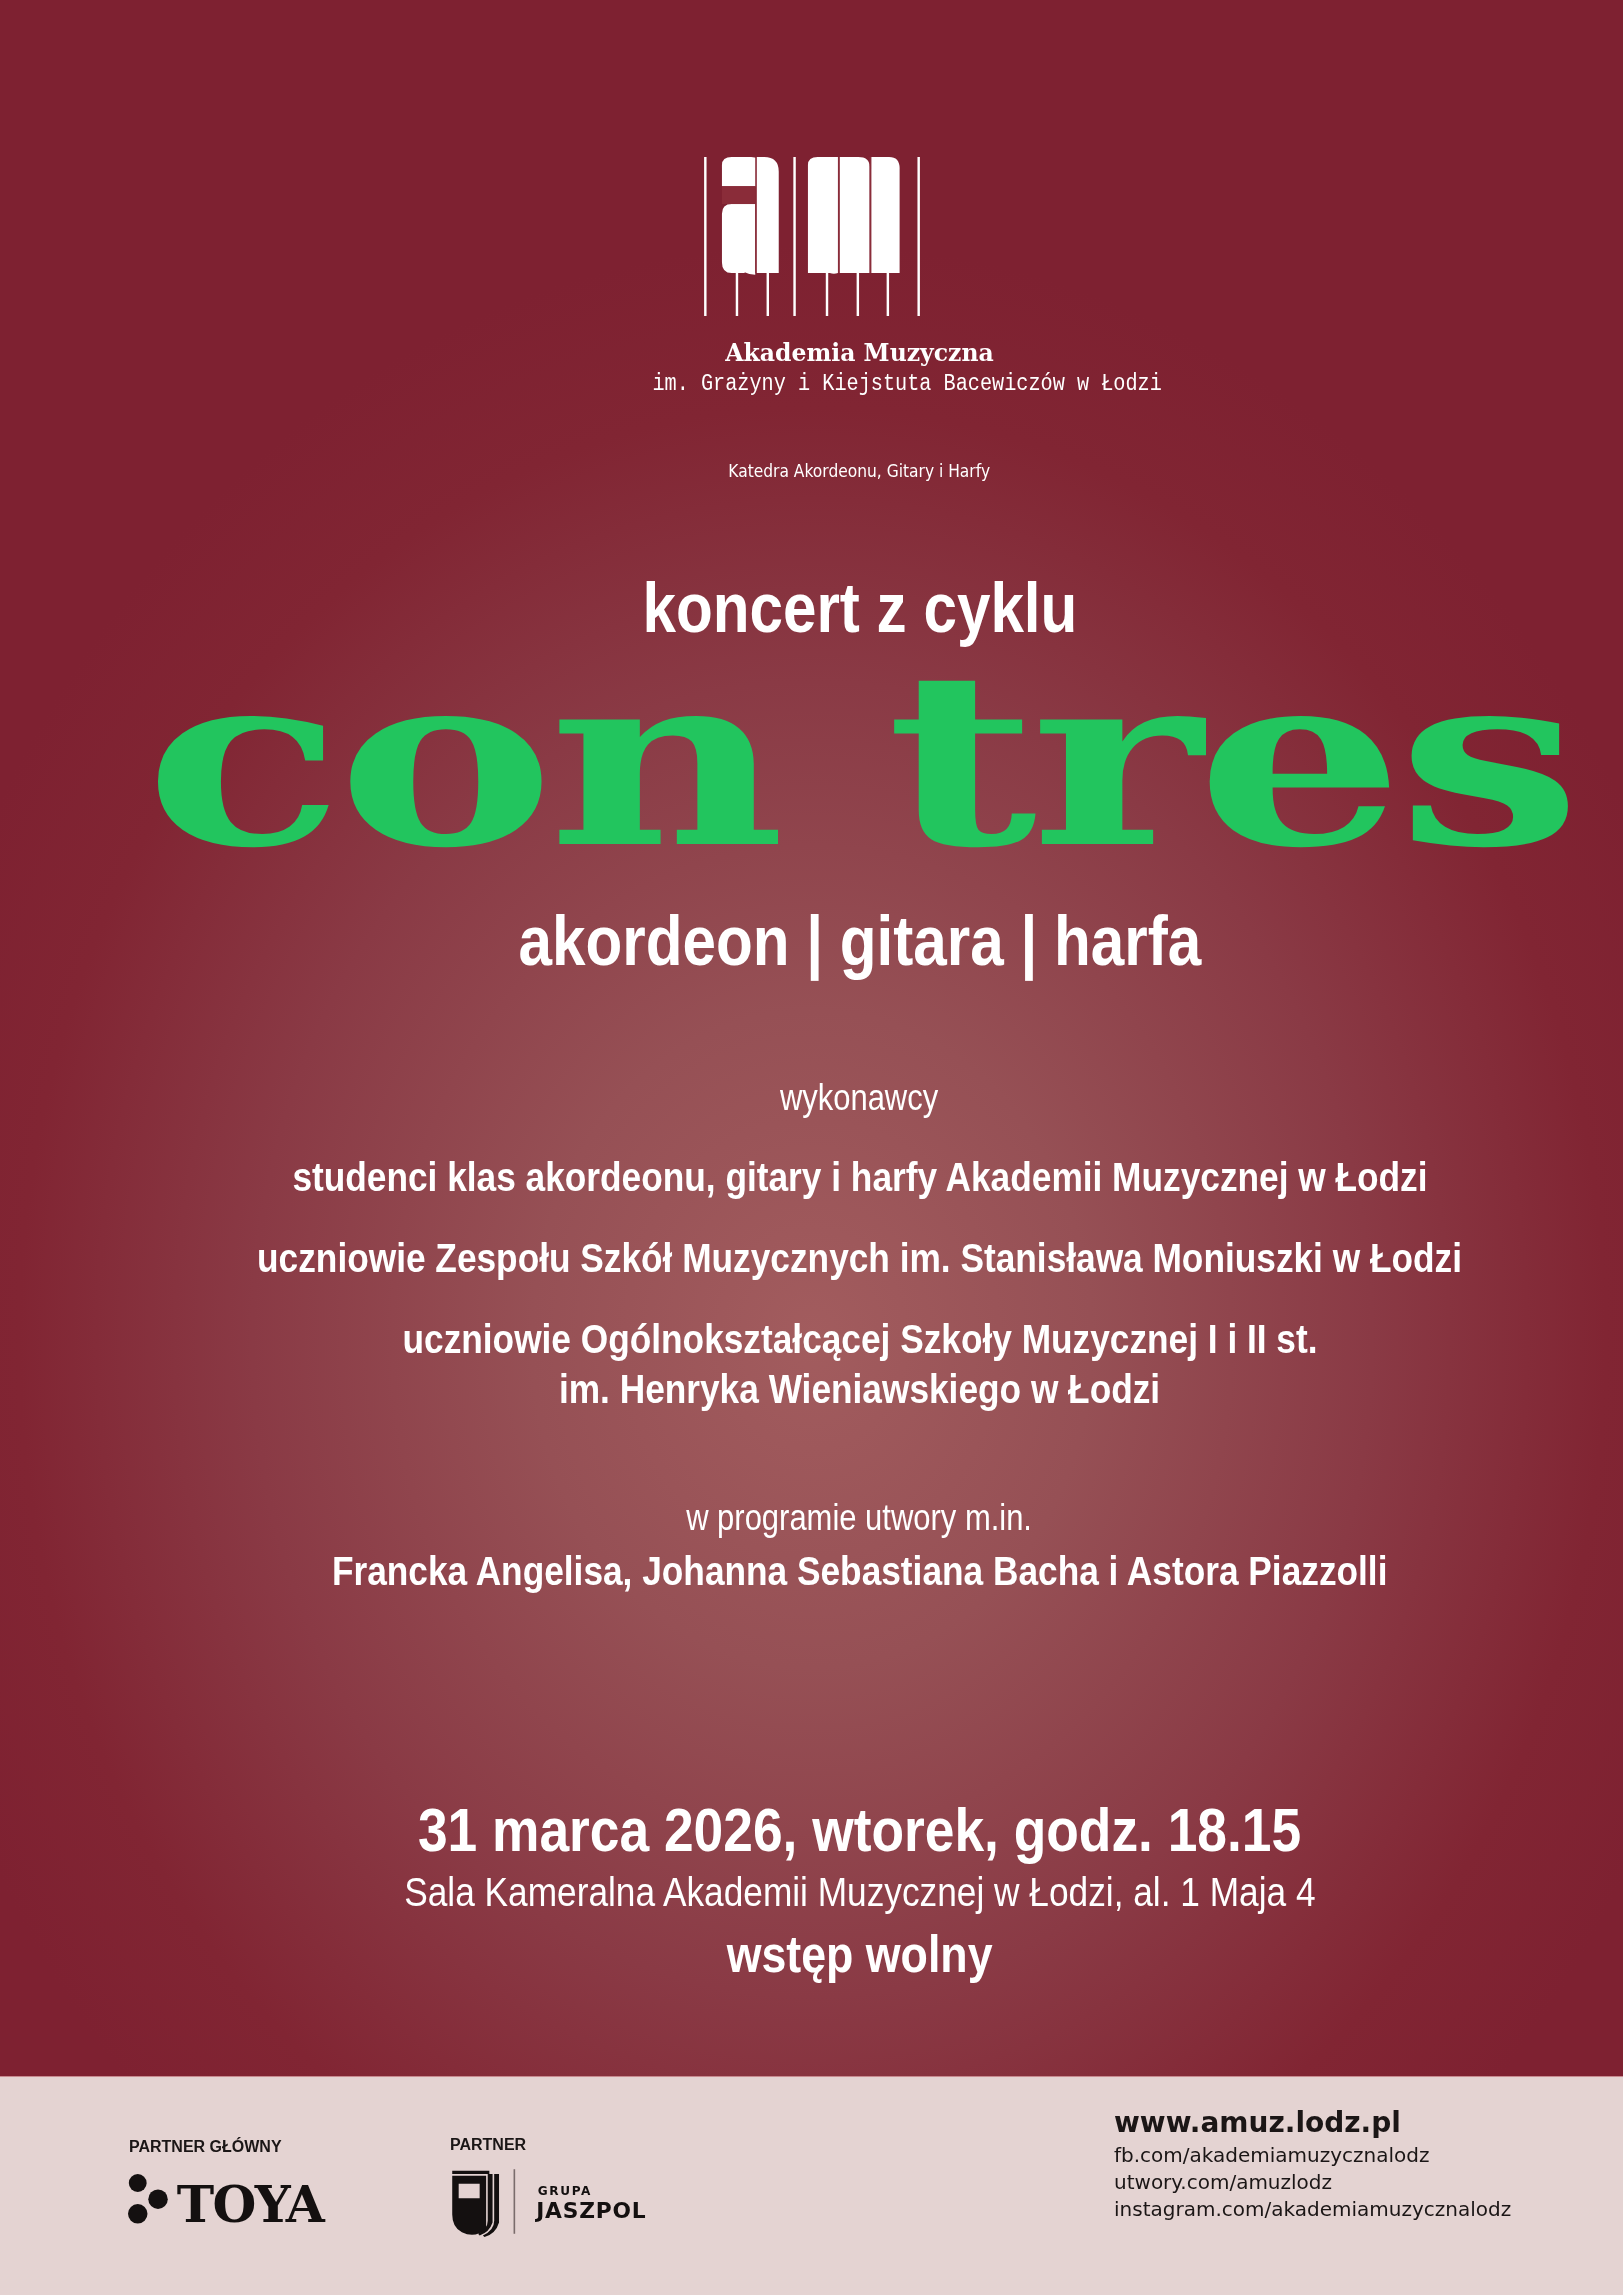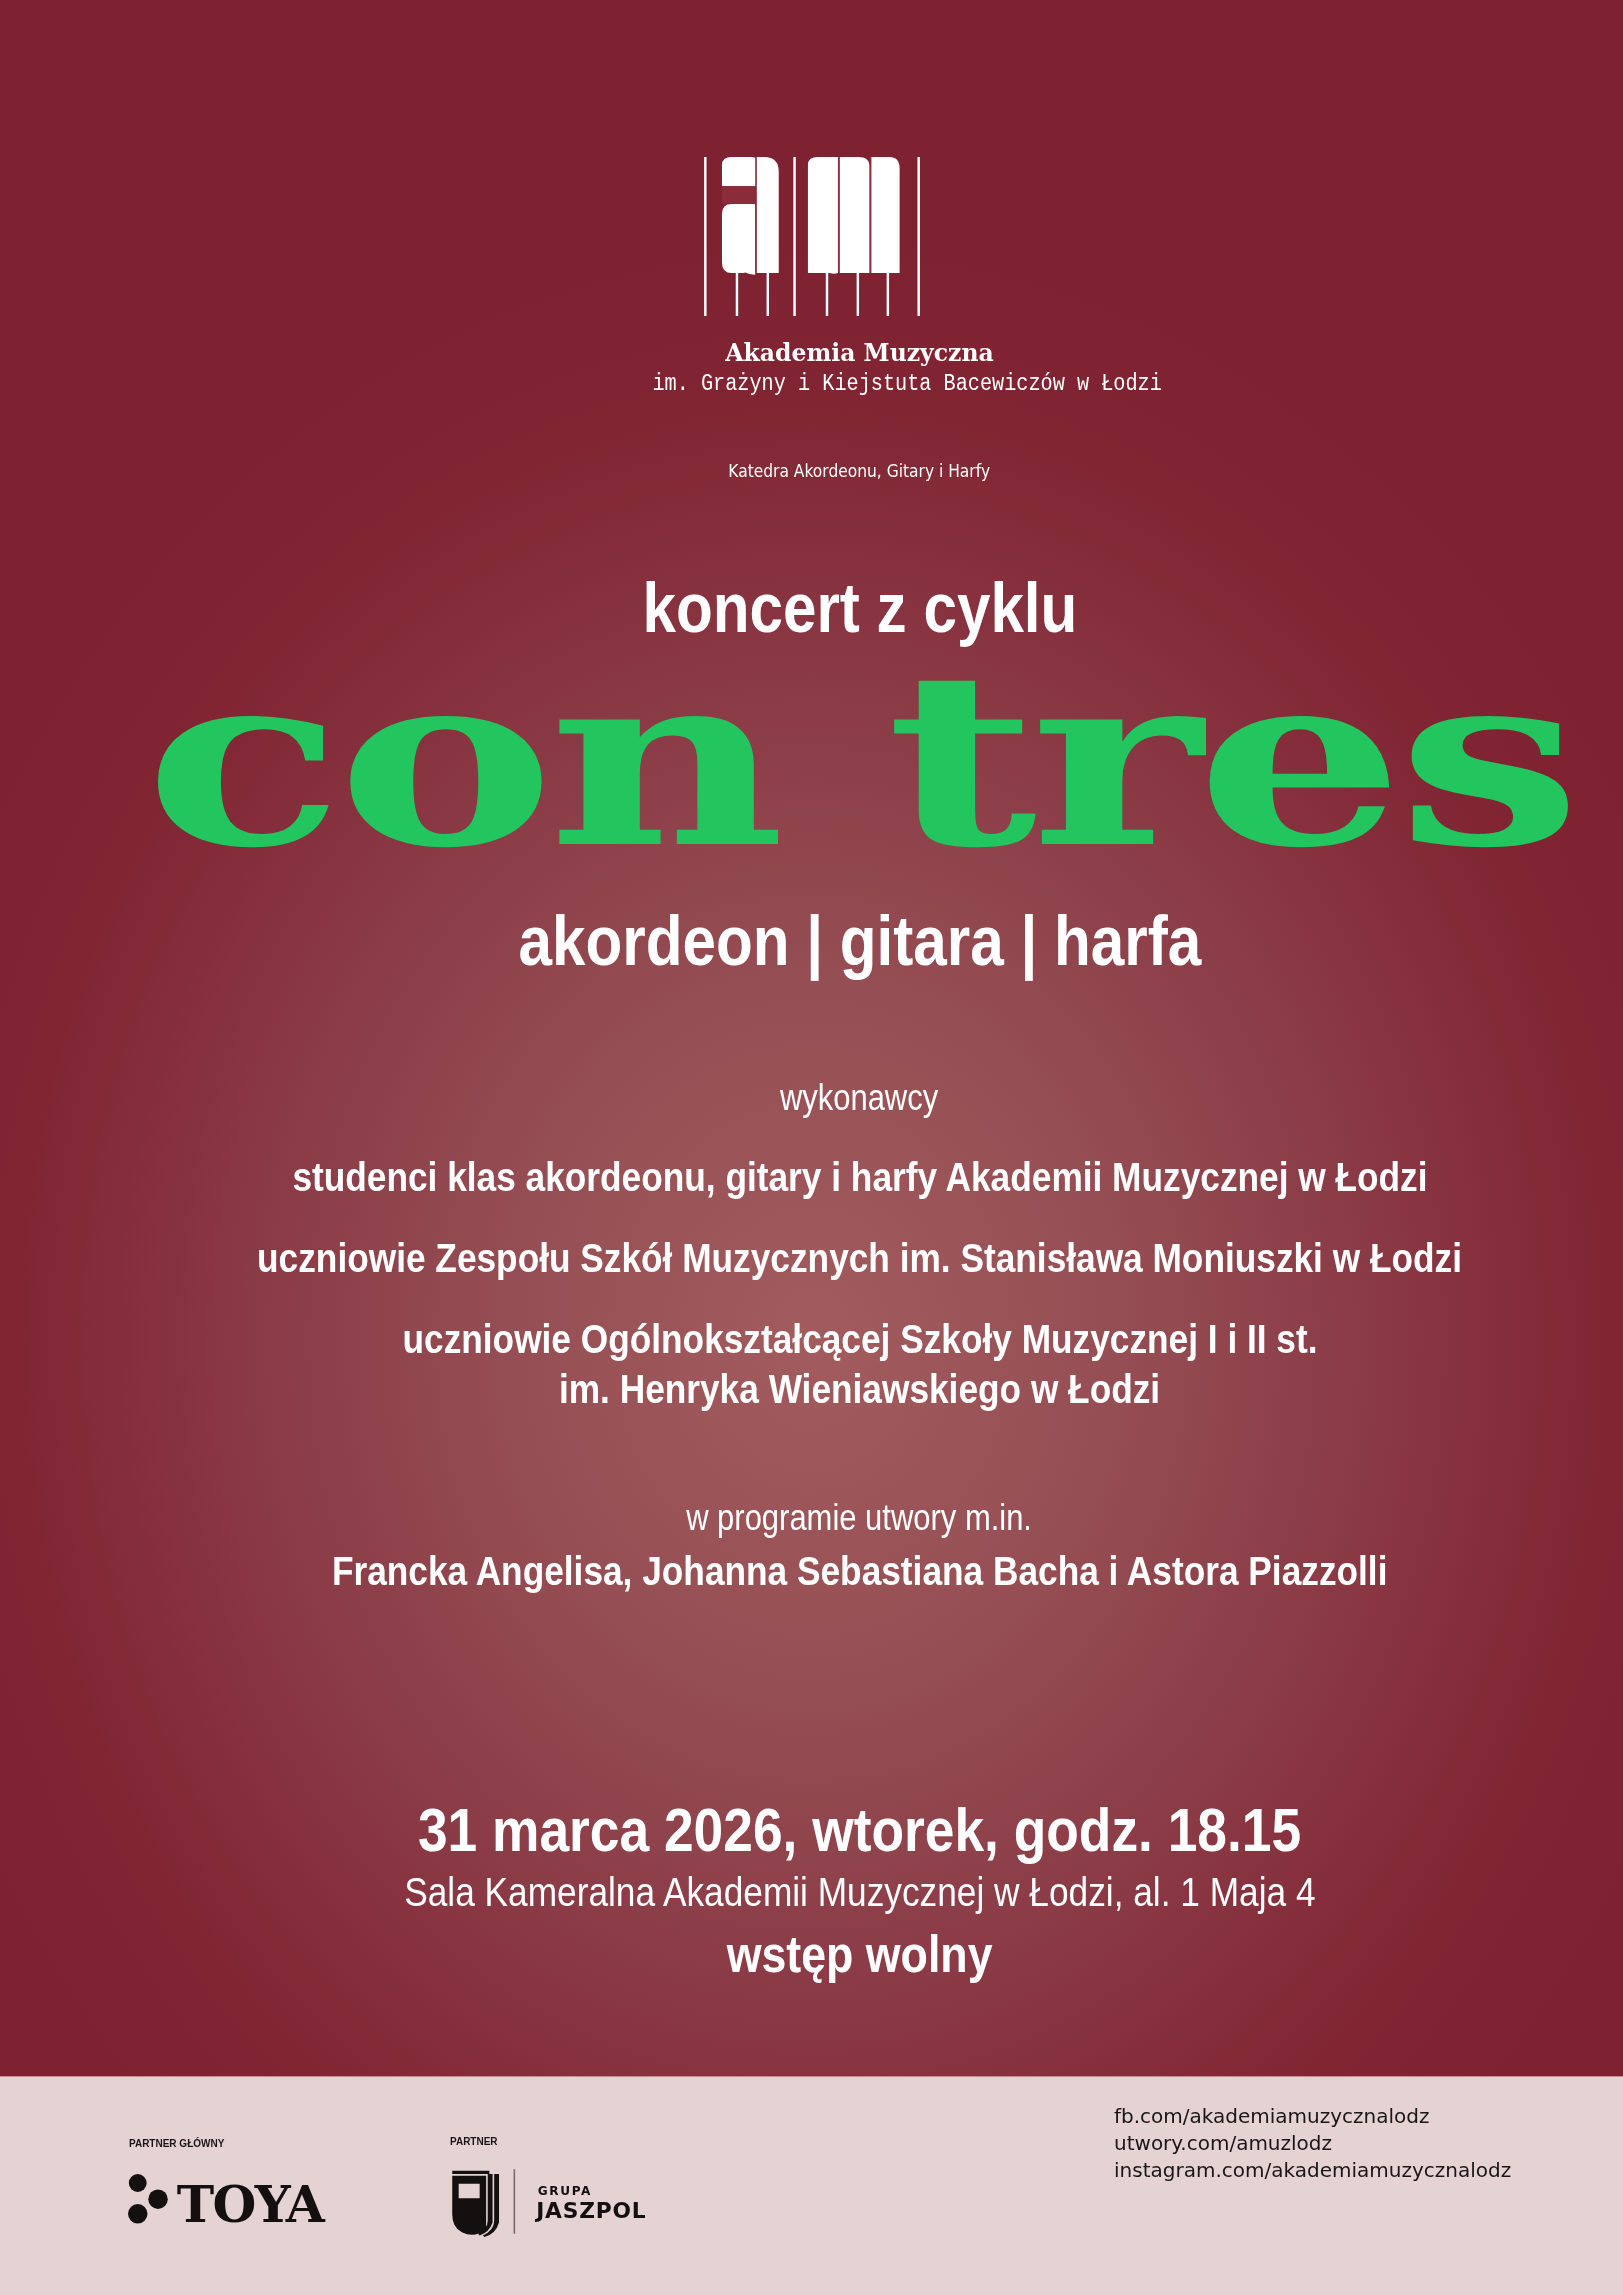--- a/index.html
+++ b/index.html
@@ -41,21 +41,21 @@
   .composers { top: 1548px; font-weight: bold; font-size: 41px; }
   .date { top: 1794px; font-weight: bold; font-size: 62px; }
   .venue { top: 1869px; font-size: 41px; }
   .entry { top: 1924px; font-weight: bold; font-size: 52px; }
 
   .footer {
     position: absolute; left: 0; top: 2076px; width: 1623px; height: 219px;
     background: #e4d3d2; border-top: 1.6px solid #c88a8f;
   }
   .partner-label {
-    position: absolute; font-weight: bold; font-size: 10px; color: #1b1616;
+    position: absolute; font-weight: bold; font-size: 16px; color: #1b1616;
     white-space: nowrap;
   }
   .pl1 { left: 129px; top: 61px; }
   .pl2 { left: 450px; top: 59px; }
   .toya { position: absolute; left: 128px; top: 96px; width: 211px; height: 54px; }
   .jaszpol { position: absolute; left: 450px; top: 89px; width: 211px; height: 71px; }
   .web { position: absolute; left: 1114px; top: 26px; color: #1b1616; white-space: nowrap; }
   .web .main { font-family: "DejaVu Sans", sans-serif; font-weight: bold; font-size: 28px; line-height: 39px; }
   .web .sub { font-family: "DejaVu Sans", sans-serif; font-size: 20px; line-height: 27px; }
 </style>
@@ -133,18 +133,19 @@
       <path d="M10 12 L10 22 L36 22 L36 40 L10 40 L10 12 Z" fill="#e4d3d2"></path>
       <path d="M46 10 L52 10 L52 70 Q48 82 36 86 L34 84 Q46 78 46 68 Z"></path>
       <path d="M54 10 L60 10 L60 70 Q56 84 42 88 L40 86 Q54 80 54 68 Z"></path>
       <path d="M2 6 L48 6 L48 10 L2 10 Z"></path>
       <rect x="78" y="4" width="2" height="80" fill="#7a6c6c"></rect>
       <text x="108" y="36" font-family="DejaVu Sans, sans-serif" font-weight="bold" font-size="15" letter-spacing="2">GRUPA</text>
       <text x="106" y="64" font-family="DejaVu Sans, sans-serif" font-weight="bold" font-size="27" letter-spacing="1">JASZPOL</text>
     </g>
   </svg>
   <div class="web">
+    <div class="main">www.amuz.lodz.pl</div>
     <div class="sub">fb.com/akademiamuzycznalodz</div>
     <div class="sub">utwory.com/amuzlodz</div>
     <div class="sub">instagram.com/akademiamuzycznalodz</div>
   </div>
 </div>
 
 
 </body></html>

